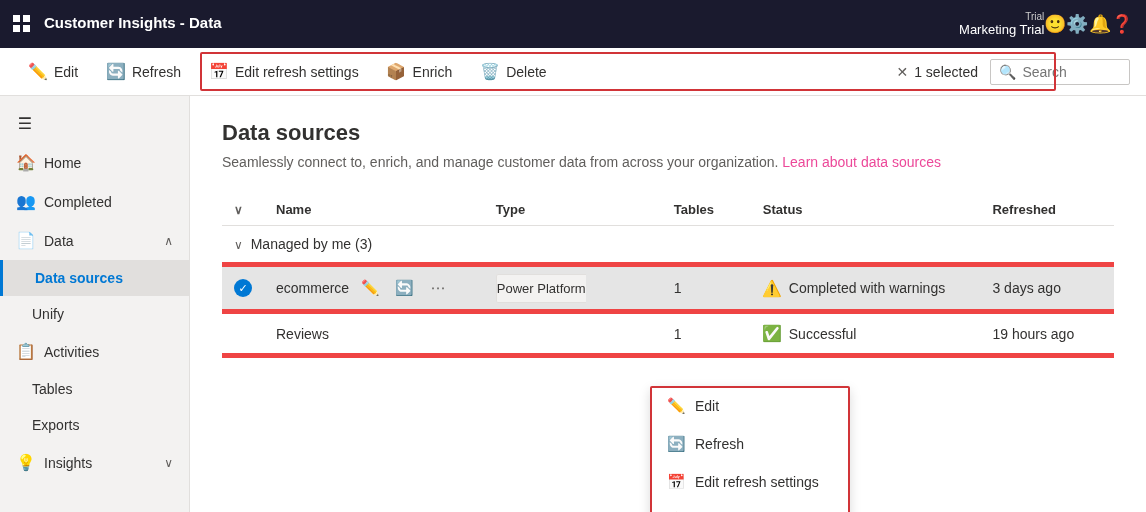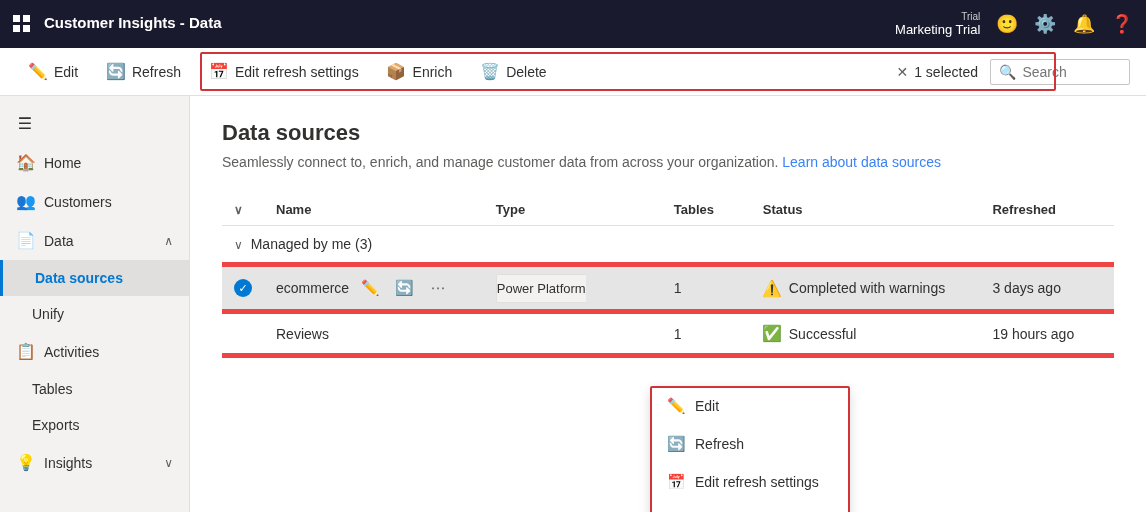--- a/index.html
+++ b/index.html
@@ -11,21 +11,21 @@
       color: #fff;
       height: 48px;
       display: flex;
       align-items: center;
       padding: 0 12px;
       flex-shrink: 0;
     }
     .top-nav-grid { display: flex; align-items: flex-start; gap: 8px; }
     .top-nav-icon { width: 20px; height: 20px; display: flex; align-items: center; justify-content: center; cursor: pointer; }
     .top-nav-title { font-size: 15px; font-weight: 600; color: #fff; margin-left: 4px; flex: 1; }
-    .top-nav-right { display: flex; align-items: center; gap: 16px; margin-left: auto; }
+    .top-nav-right { display: flex; align-items: center; margin-left: auto; }
     .trial-badge { display: flex; flex-direction: column; align-items: flex-end; }
     .trial-label { font-size: 10px; color: #ccc; }
     .trial-name { font-size: 13px; color: #fff; font-weight: 500; }
     .nav-icon-btn { color: #fff; cursor: pointer; font-size: 18px; }
 
     
     .action-bar {
       height: 48px;
       border-bottom: 1px solid #e1dfdd;
       display: flex;
@@ -98,21 +98,21 @@
     .sidebar-item.active { background: #e1dfdd; border-left: 3px solid #0078d4; color: #0078d4; font-weight: 600; }
     .sidebar-item.sub { padding-left: 32px; font-size: 14px; }
     .sidebar-item.sub.active { border-left: 3px solid #0078d4; color: #0078d4; font-weight: 600; }
     .sidebar-icon { width: 18px; text-align: center; font-size: 16px; }
     .sidebar-chevron { margin-left: auto; font-size: 12px; color: #605e5c; }
 
     
     .content { flex: 1; overflow-y: auto; padding: 24px 32px; position: relative; }
     .page-title { font-size: 22px; font-weight: 600; color: #323130; margin-bottom: 8px; }
     .page-desc { font-size: 14px; color: #605e5c; margin-bottom: 24px; }
-    .page-desc a { color: #3b82f6; text-decoration: none; }
+    .page-desc a { color: #ec4899; text-decoration: none; }
 
     
     .data-table { width: 100%; border-collapse: collapse; }
     .data-table thead tr { border-bottom: 1px solid #e1dfdd; }
     .data-table th {
       text-align: left;
       font-weight: 600;
       font-size: 13px;
       color: #323130;
       padding: 8px 12px;
@@ -249,21 +249,21 @@
   <nav class="sidebar">
     <div class="sidebar-item">
       <span class="sidebar-icon">☰</span>
     </div>
     <div class="sidebar-item">
       <span class="sidebar-icon">🏠</span>
       <span>Home</span>
     </div>
     <div class="sidebar-item">
       <span class="sidebar-icon">👥</span>
-      <span>Customers</span>
+      <span>Completed</span>
     </div>
     <div class="sidebar-item">
       <span class="sidebar-icon">📄</span>
       <span>Data</span>
       <span class="sidebar-chevron">∧</span>
     </div>
     <div class="sidebar-item sub active">
       <span>Data sources</span>
     </div>
     <div class="sidebar-item sub">

